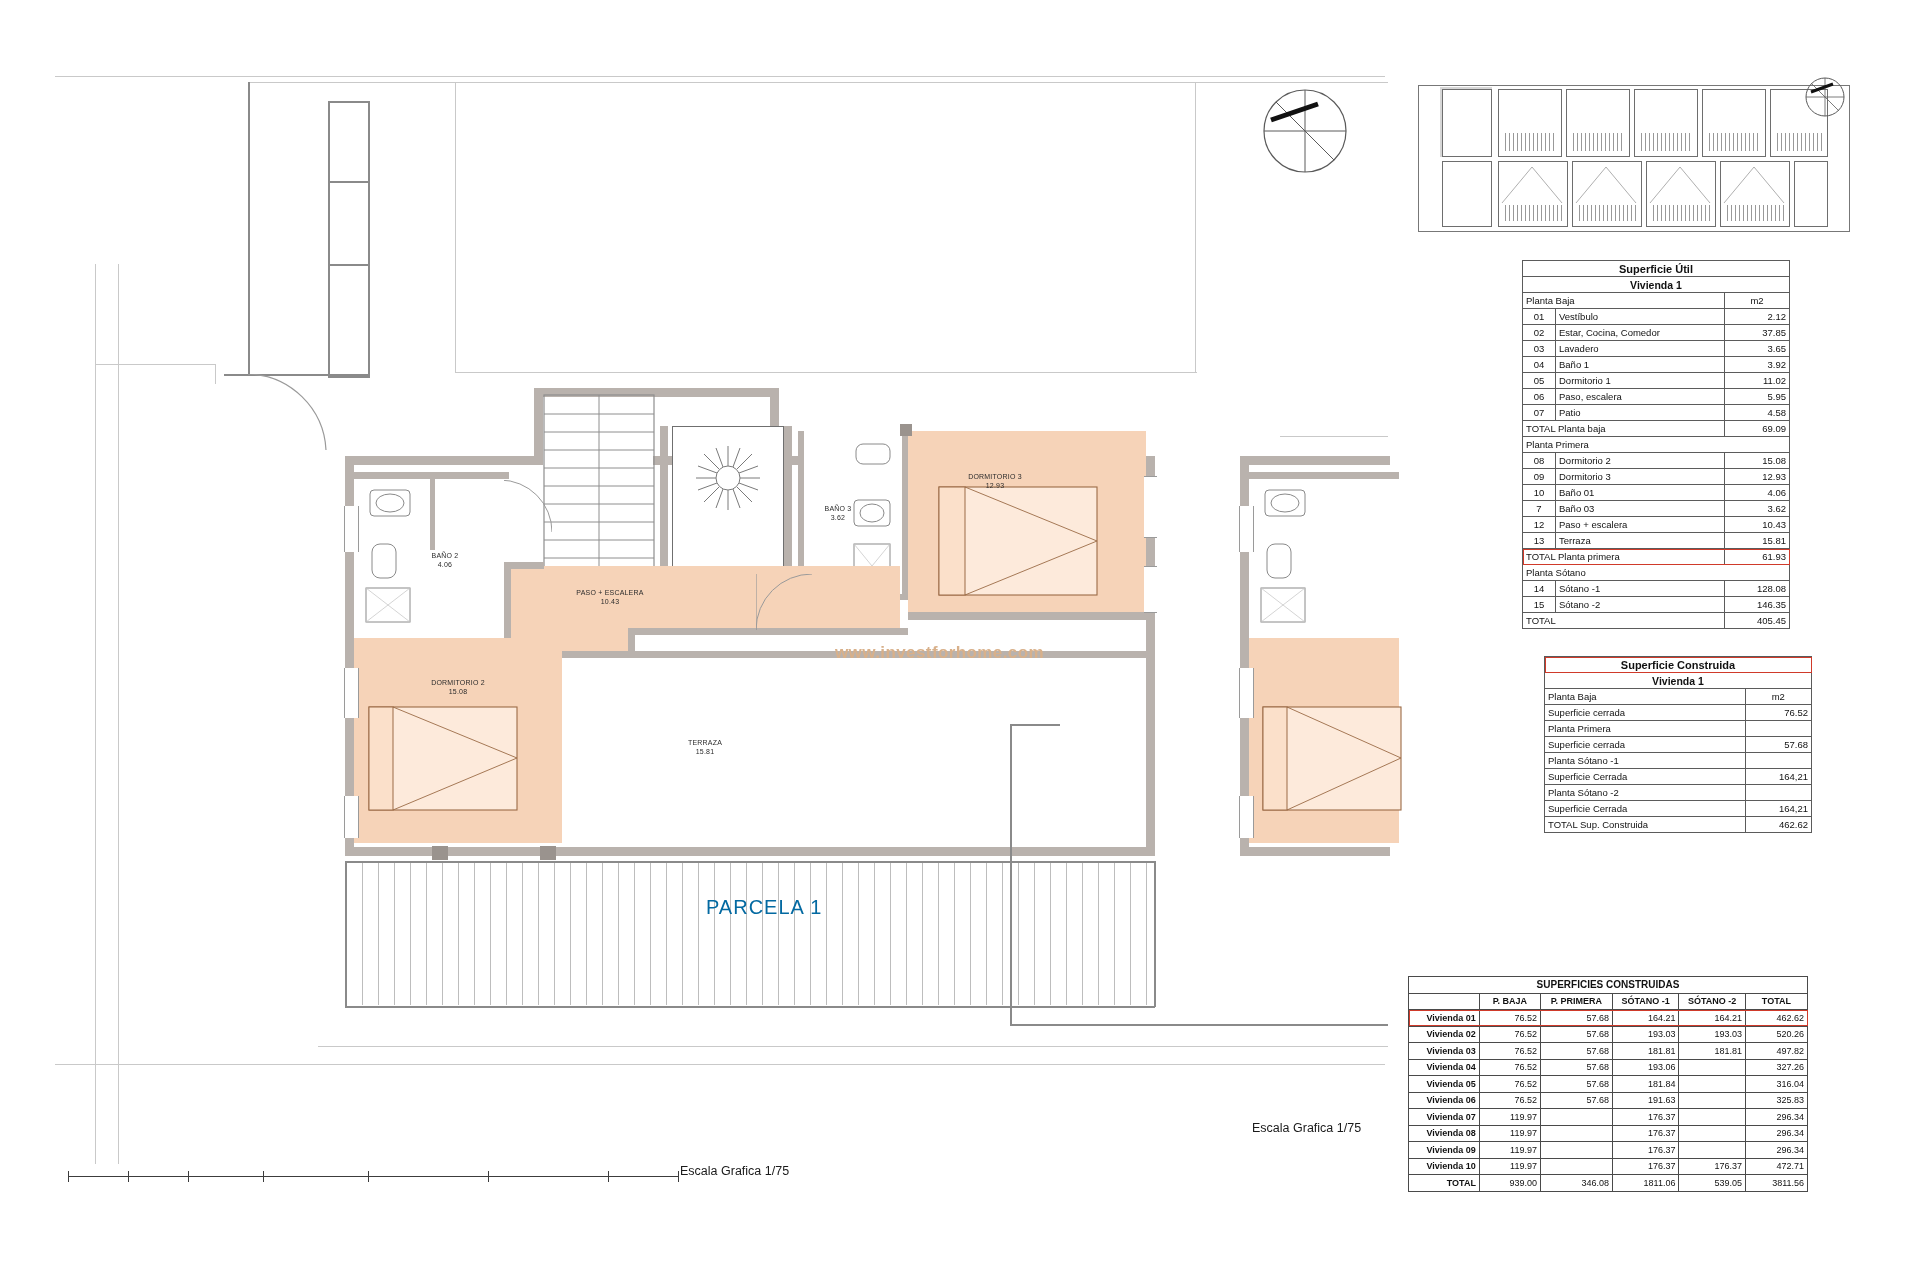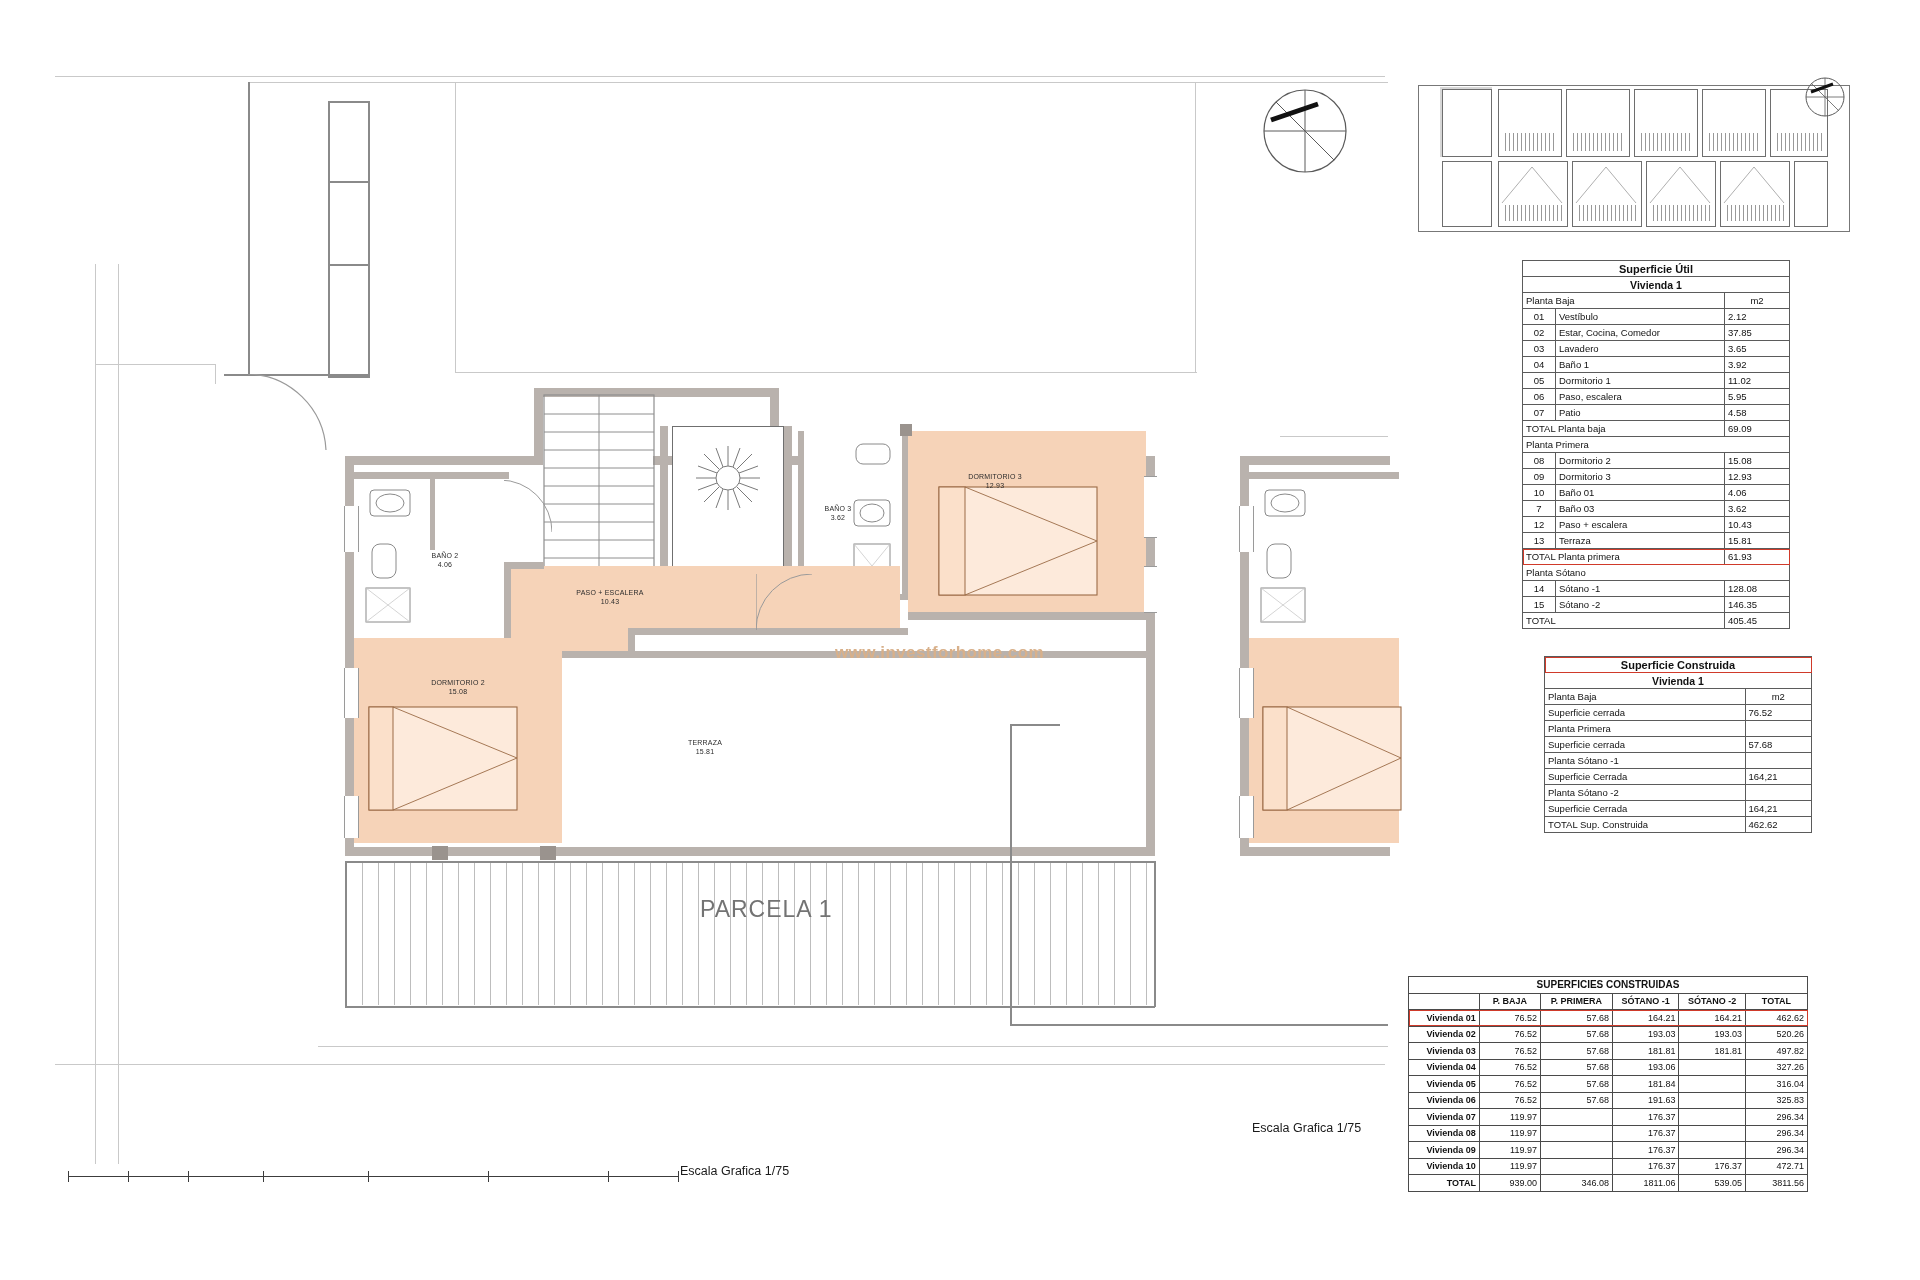--- a/index.html
+++ b/index.html
@@ -15,38 +15,38 @@
   .wall-d{position:absolute;background:#9a938e;}
   .room{position:absolute;background:#f6d3b8;}
   .white{position:absolute;background:#ffffff;}
   .lbl{position:absolute;font-size:7px;color:#2b2b2b;line-height:9px;text-align:center;letter-spacing:.2px;}
 
   
   table{border-collapse:collapse;font-size:9.5px;color:#111;}
   .tbl td,.tbl th{border:1px solid #5b5b5b;padding:1px 3px;height:13px;font-weight:normal;}
   .tbl .hd{font-weight:bold;text-align:center;font-size:11px;}
   .tbl .sub{font-weight:bold;text-align:center;font-size:10.5px;}
-  .tbl .num{}
+  .tbl .num{text-align:right;}
   .tbl .ctr{text-align:center;}
   .tbl .b{font-weight:normal;}
   .redbox{outline:1.3px solid #d03a2a;outline-offset:-1px;}
 
   
   .tbl2{border-collapse:collapse;font-size:9px;}
   .tbl2 td,.tbl2 th{border:1px solid #4a4a4a;padding:1px 3px;height:13.5px;font-weight:normal;}
   .tbl2 .hd{font-weight:bold;text-align:center;font-size:10px;}
   .tbl2 .ch{font-weight:bold;text-align:center;font-size:9px;}
   .tbl2 .num{text-align:right;}
   .tbl2 .rl{font-weight:bold;text-align:right;}
 
   
   #wm{position:absolute;left:835px;top:637px;font-size:17px;font-weight:bold;color:#d8b08a;letter-spacing:.4px;}
 
   
-  #parcela{position:absolute;left:700px;top:890px;font-size:23px;letter-spacing:1px;color:#737373;}
+  #parcela{position:absolute;left:700px;top:890px;font-size:20px;letter-spacing:1px;color:#0369a1;padding-left:6px;}
 
   
   .scaletxt{position:absolute;font-size:12.5px;color:#1a1a1a;}
 
   
   .thumbcell{position:absolute;border:1px solid #6e6e6e;background:#fff;}
   .thumbfill{position:absolute;background:#d9d9d9;}
   .hatch{position:absolute;}
 </style>
 </head>

